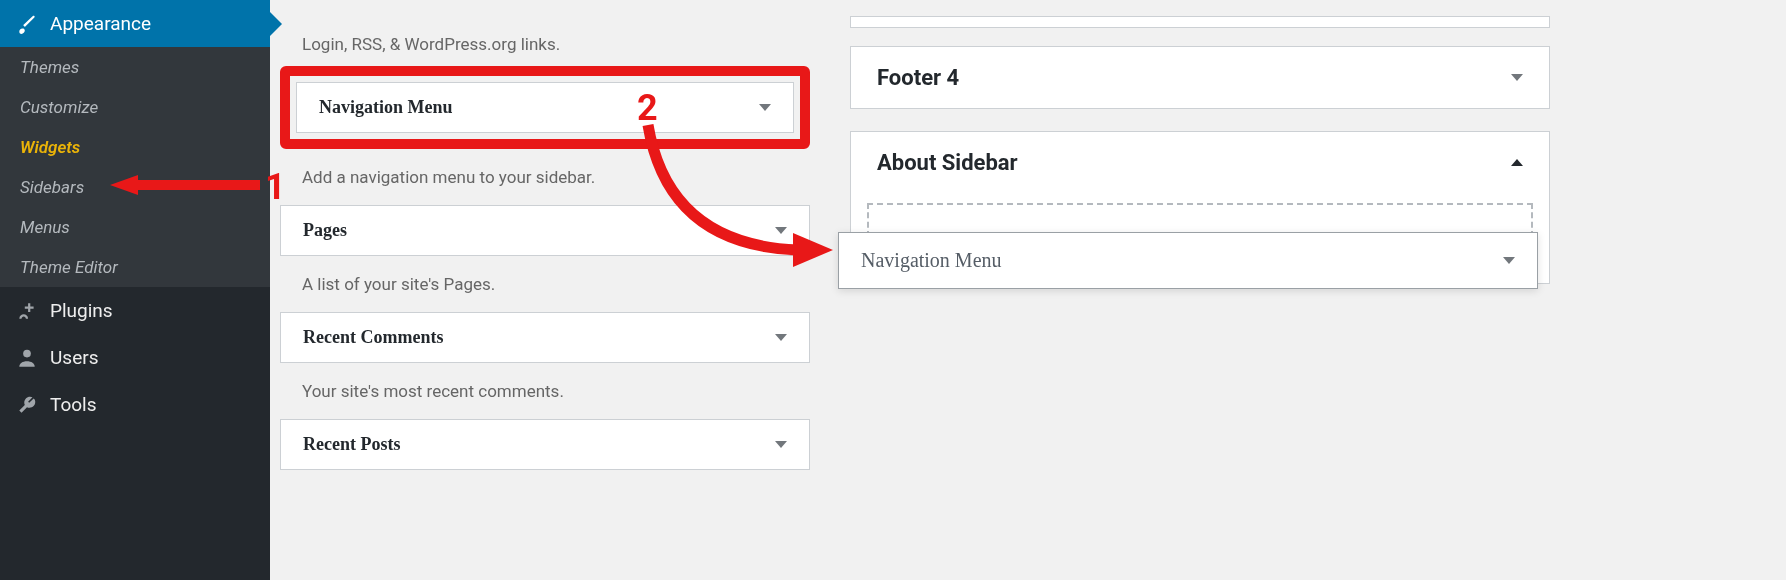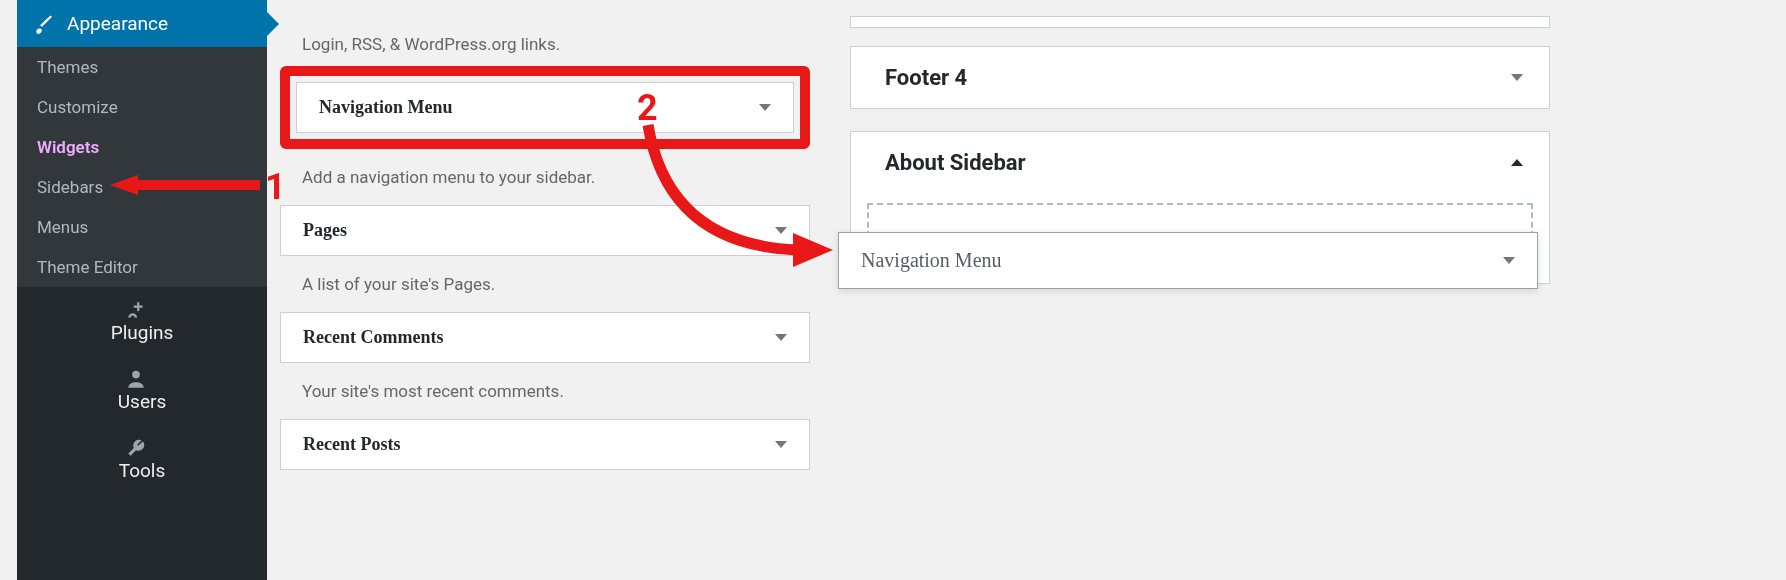--- a/index.html
+++ b/index.html
@@ -6,22 +6,22 @@
     body {
       font-family: -apple-system, BlinkMacSystemFont, "Segoe UI", Roboto, sans-serif;
       background: #f1f1f1;
       width: 1786px;
       height: 580px;
       overflow: hidden;
       position: relative;
     }
     .sidebar {
       position: absolute;
-      left: 17px; top: 0;
-      width: 250px;
+      left: 0; top: 0;
+      width: 270px;
       height: 580px;
       background: #23282d;
       color: #eee;
     }
     .sidebar-section-active {
       background: #0073aa;
       color: #fff;
       display: flex;
       align-items: center;
       padding: 12px 16px;
@@ -38,33 +38,33 @@
       border-bottom: 12px solid transparent;
     }
     .sidebar-icon { display: inline-flex; margin-right: 12px; }
     .sidebar-label { font-size: 19px; font-weight: 400; }
     .submenu { background: #32373c; }
     .submenu-item {
       padding: 10px 20px;
       font-size: 17px;
       color: #b4b9be;
       cursor: pointer;
+      font-style: italic;
     }
     .submenu-item.current {
-      color: #f0abfc;
+      color: #eab308;
       font-weight: 600;
     }
     .sidebar-main-item {
       display: flex;
       align-items: center;
       padding: 12px 16px;
       font-size: 19px;
       color: #eee;
       cursor: pointer;
-      flex-direction: column;
     }
     .content {
       position: absolute;
       left: 250px; top: 16px;
       width: 1222px;
       height: 580px;
       padding: 0;
     }
     .left-col {
       position: absolute;
@@ -128,21 +128,21 @@
       margin-top: 14px;
       position: relative;
     }
     .area-header {
       display: flex;
       justify-content: space-between;
       align-items: center;
       padding: 18px 26px;
       cursor: pointer;
     }
-    .area-title { font-size: 22px; font-weight: 700; color: #23282d; margin-left: 8px; }
+    .area-title { font-size: 22px; font-weight: 700; color: #23282d; }
     .area-slim {
       background: #fff;
       border: 1px solid #ccd0d4;
       margin-top: 0;
       margin-bottom: 12px;
     }
     .area-slim-inner { height: 10px; }
     .drop-zone {
       border: 2px dashed #b4b9be;
       margin: 10px 16px 18px 16px;

